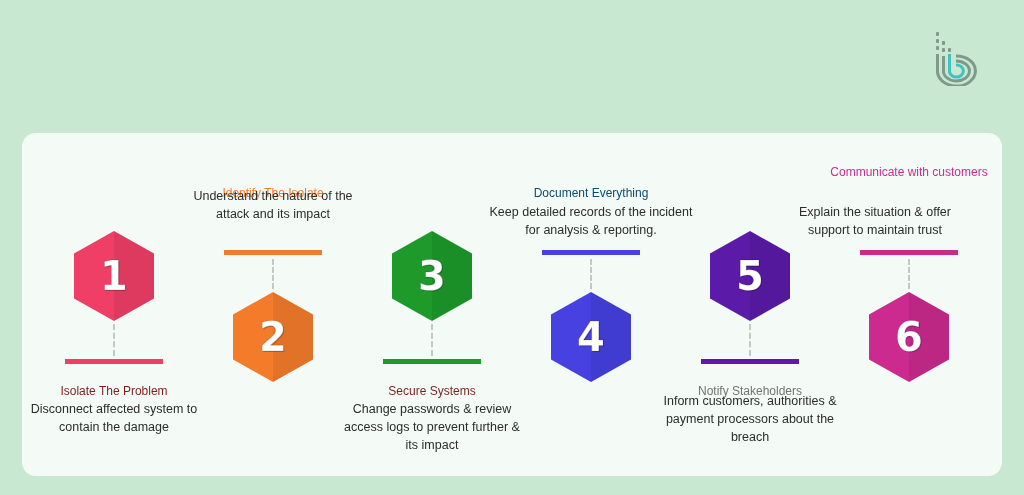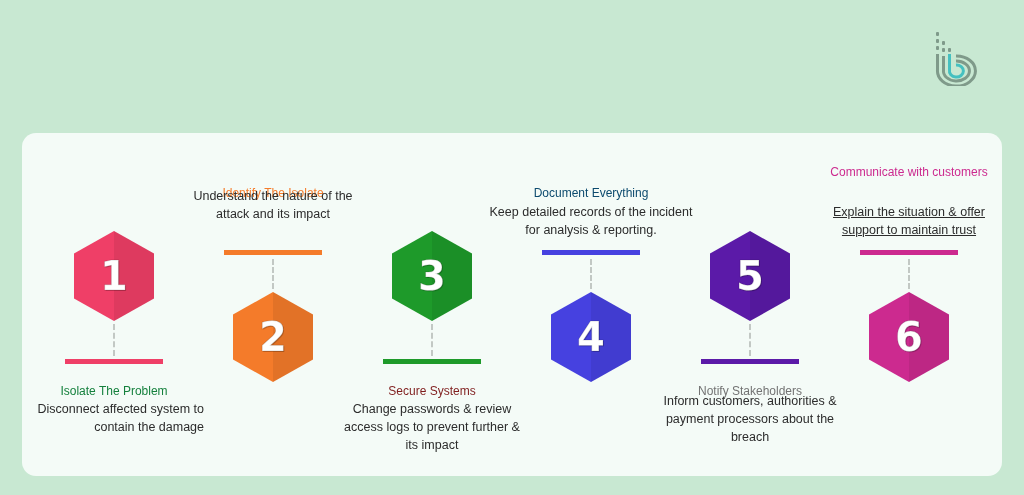--- a/index.html
+++ b/index.html
@@ -69,22 +69,22 @@
   <div>
     <div class="hex" style="left:74px; top:231px;">
       <svg width="80" height="90" viewBox="0 0 80 90">
         <polygon points="40,0 80,22.5 80,67.5 40,90 0,67.5 0,22.5" fill="#ef3f67"></polygon>
         <polygon points="40,0 80,22.5 80,67.5 40,90" fill="#000" fill-opacity="0.07"></polygon>
       </svg>
       <div class="num">1</div>
     </div>
     <div class="dash" style="left:113px; top:324px; height:32px;"></div>
     <div class="bar" style="left:65px; top:359px; background:#ef3f67;"></div>
-    <div class="step-title" style="left:14px; top:377px; color:#15803d;">Isolate The Problem</div>
-    <div class="step-desc" style="left:24px; top:400px; width:180px;text-align:right;">Disconnect affected system to contain the damage</div>
+    <div class="step-title" style="left:14px; top:377px; color:#7f1d1d;">Isolate The Problem</div>
+    <div class="step-desc" style="left:24px; top:400px; width:180px;">Disconnect affected system to contain the damage</div>
   </div>
 
   <div>
     <div class="step-title" style="left:173px; top:179px; color:#f47b2a;">Identify The Isolate</div>
     <div class="step-desc" style="left:183px; top:187px; width:180px;">Understand the nature of the attack and its impact</div>
     <div class="bar" style="left:224px; top:250px; background:#f47b2a;"></div>
     <div class="dash" style="left:272px; top:259px; height:30px;"></div>
     <div class="hex" style="left:233px; top:292px;">
       <svg width="80" height="90" viewBox="0 0 80 90">
         <polygon points="40,0 80,22.5 80,67.5 40,90 0,67.5 0,22.5" fill="#f47b2a"></polygon>
@@ -131,21 +131,21 @@
       <div class="num">5</div>
     </div>
     <div class="dash" style="left:749px; top:324px; height:32px;"></div>
     <div class="bar" style="left:701px; top:359px; background:#5b1aa8;"></div>
     <div class="step-title" style="left:650px; top:377px; color:#737373;">Notify Stakeholders</div>
     <div class="step-desc" style="left:655px; top:392px; width:190px;">Inform customers, authorities &amp; payment processors about the breach</div>
   </div>
 
   <div>
     <div class="step-title" style="left:809px; top:158px; color:#cc2a8f;">Communicate with customers</div>
-    <div class="step-desc" style="left:814px; top:203px; width:190px;text-decoration:underline;">Explain the situation &amp; offer support to maintain trust</div>
+    <div class="step-desc" style="left:780px; top:203px; width:190px;">Explain the situation &amp; offer support to maintain trust</div>
     <div class="bar" style="left:860px; top:250px; background:#cc2a8f;"></div>
     <div class="dash" style="left:908px; top:259px; height:30px;"></div>
     <div class="hex" style="left:869px; top:292px;">
       <svg width="80" height="90" viewBox="0 0 80 90">
         <polygon points="40,0 80,22.5 80,67.5 40,90 0,67.5 0,22.5" fill="#cc2a8f"></polygon>
         <polygon points="40,0 80,22.5 80,67.5 40,90" fill="#000" fill-opacity="0.07"></polygon>
       </svg>
       <div class="num">6</div>
     </div>
   </div>

